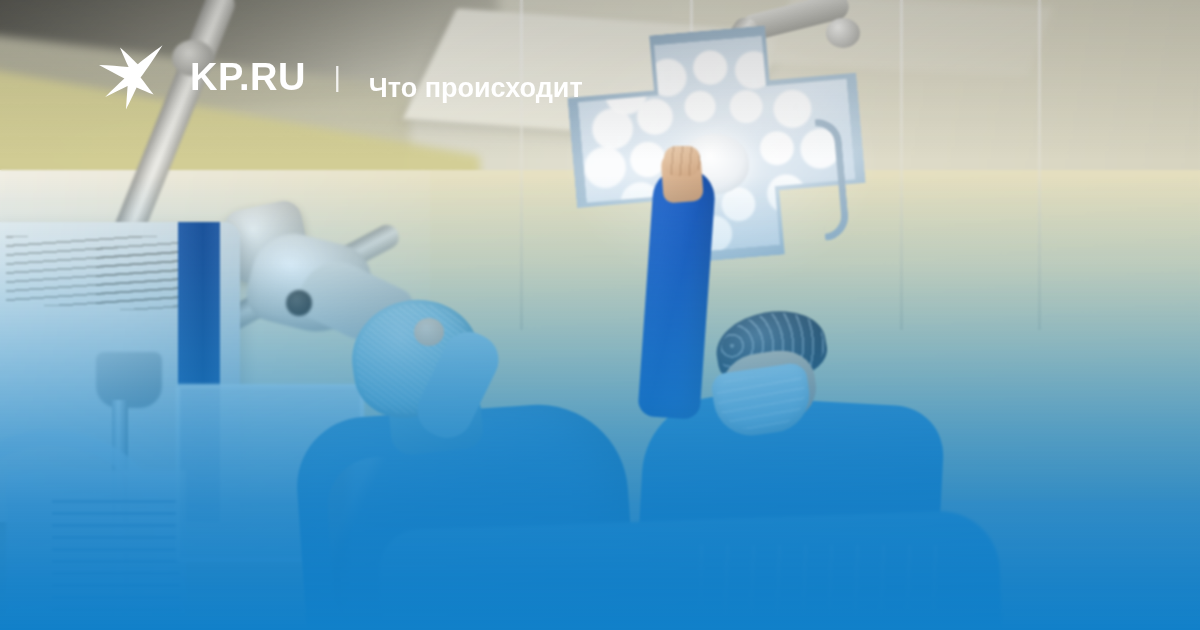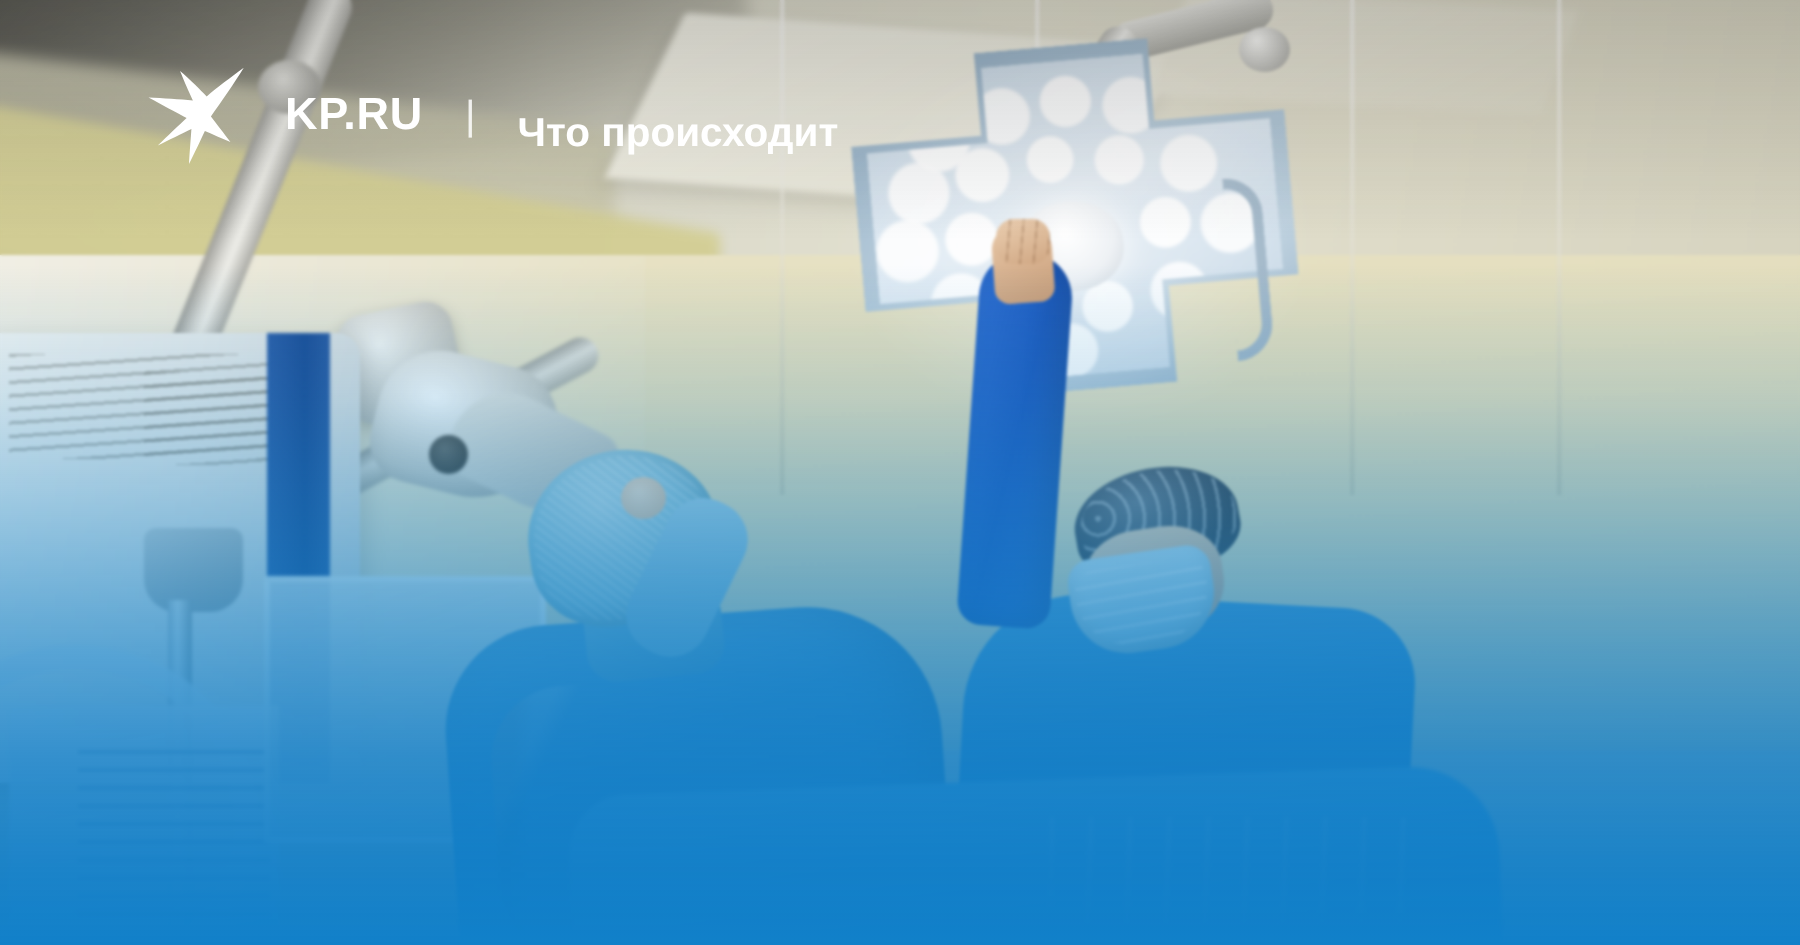--- a/index.html
+++ b/index.html
@@ -536,21 +536,21 @@
     position: absolute;
     left: 96px; top: 44px;
     display: flex;
     align-items: center;
     gap: 26px;
     z-index: 10;
   }
   .logo-bird { width: 68px; height: 66px; display: block; flex: 0 0 auto; }
   .brand {
     color: #ffffff;
-    font-size: 30px;
+    font-size: 38px;
     font-weight: bold;
     letter-spacing: .5px;
     line-height: 1;
     white-space: nowrap;
   }
   .brand-sep {
     color: rgba(255,255,255,.85);
     font-size: 27px;
     font-weight: normal;
     line-height: 1;

